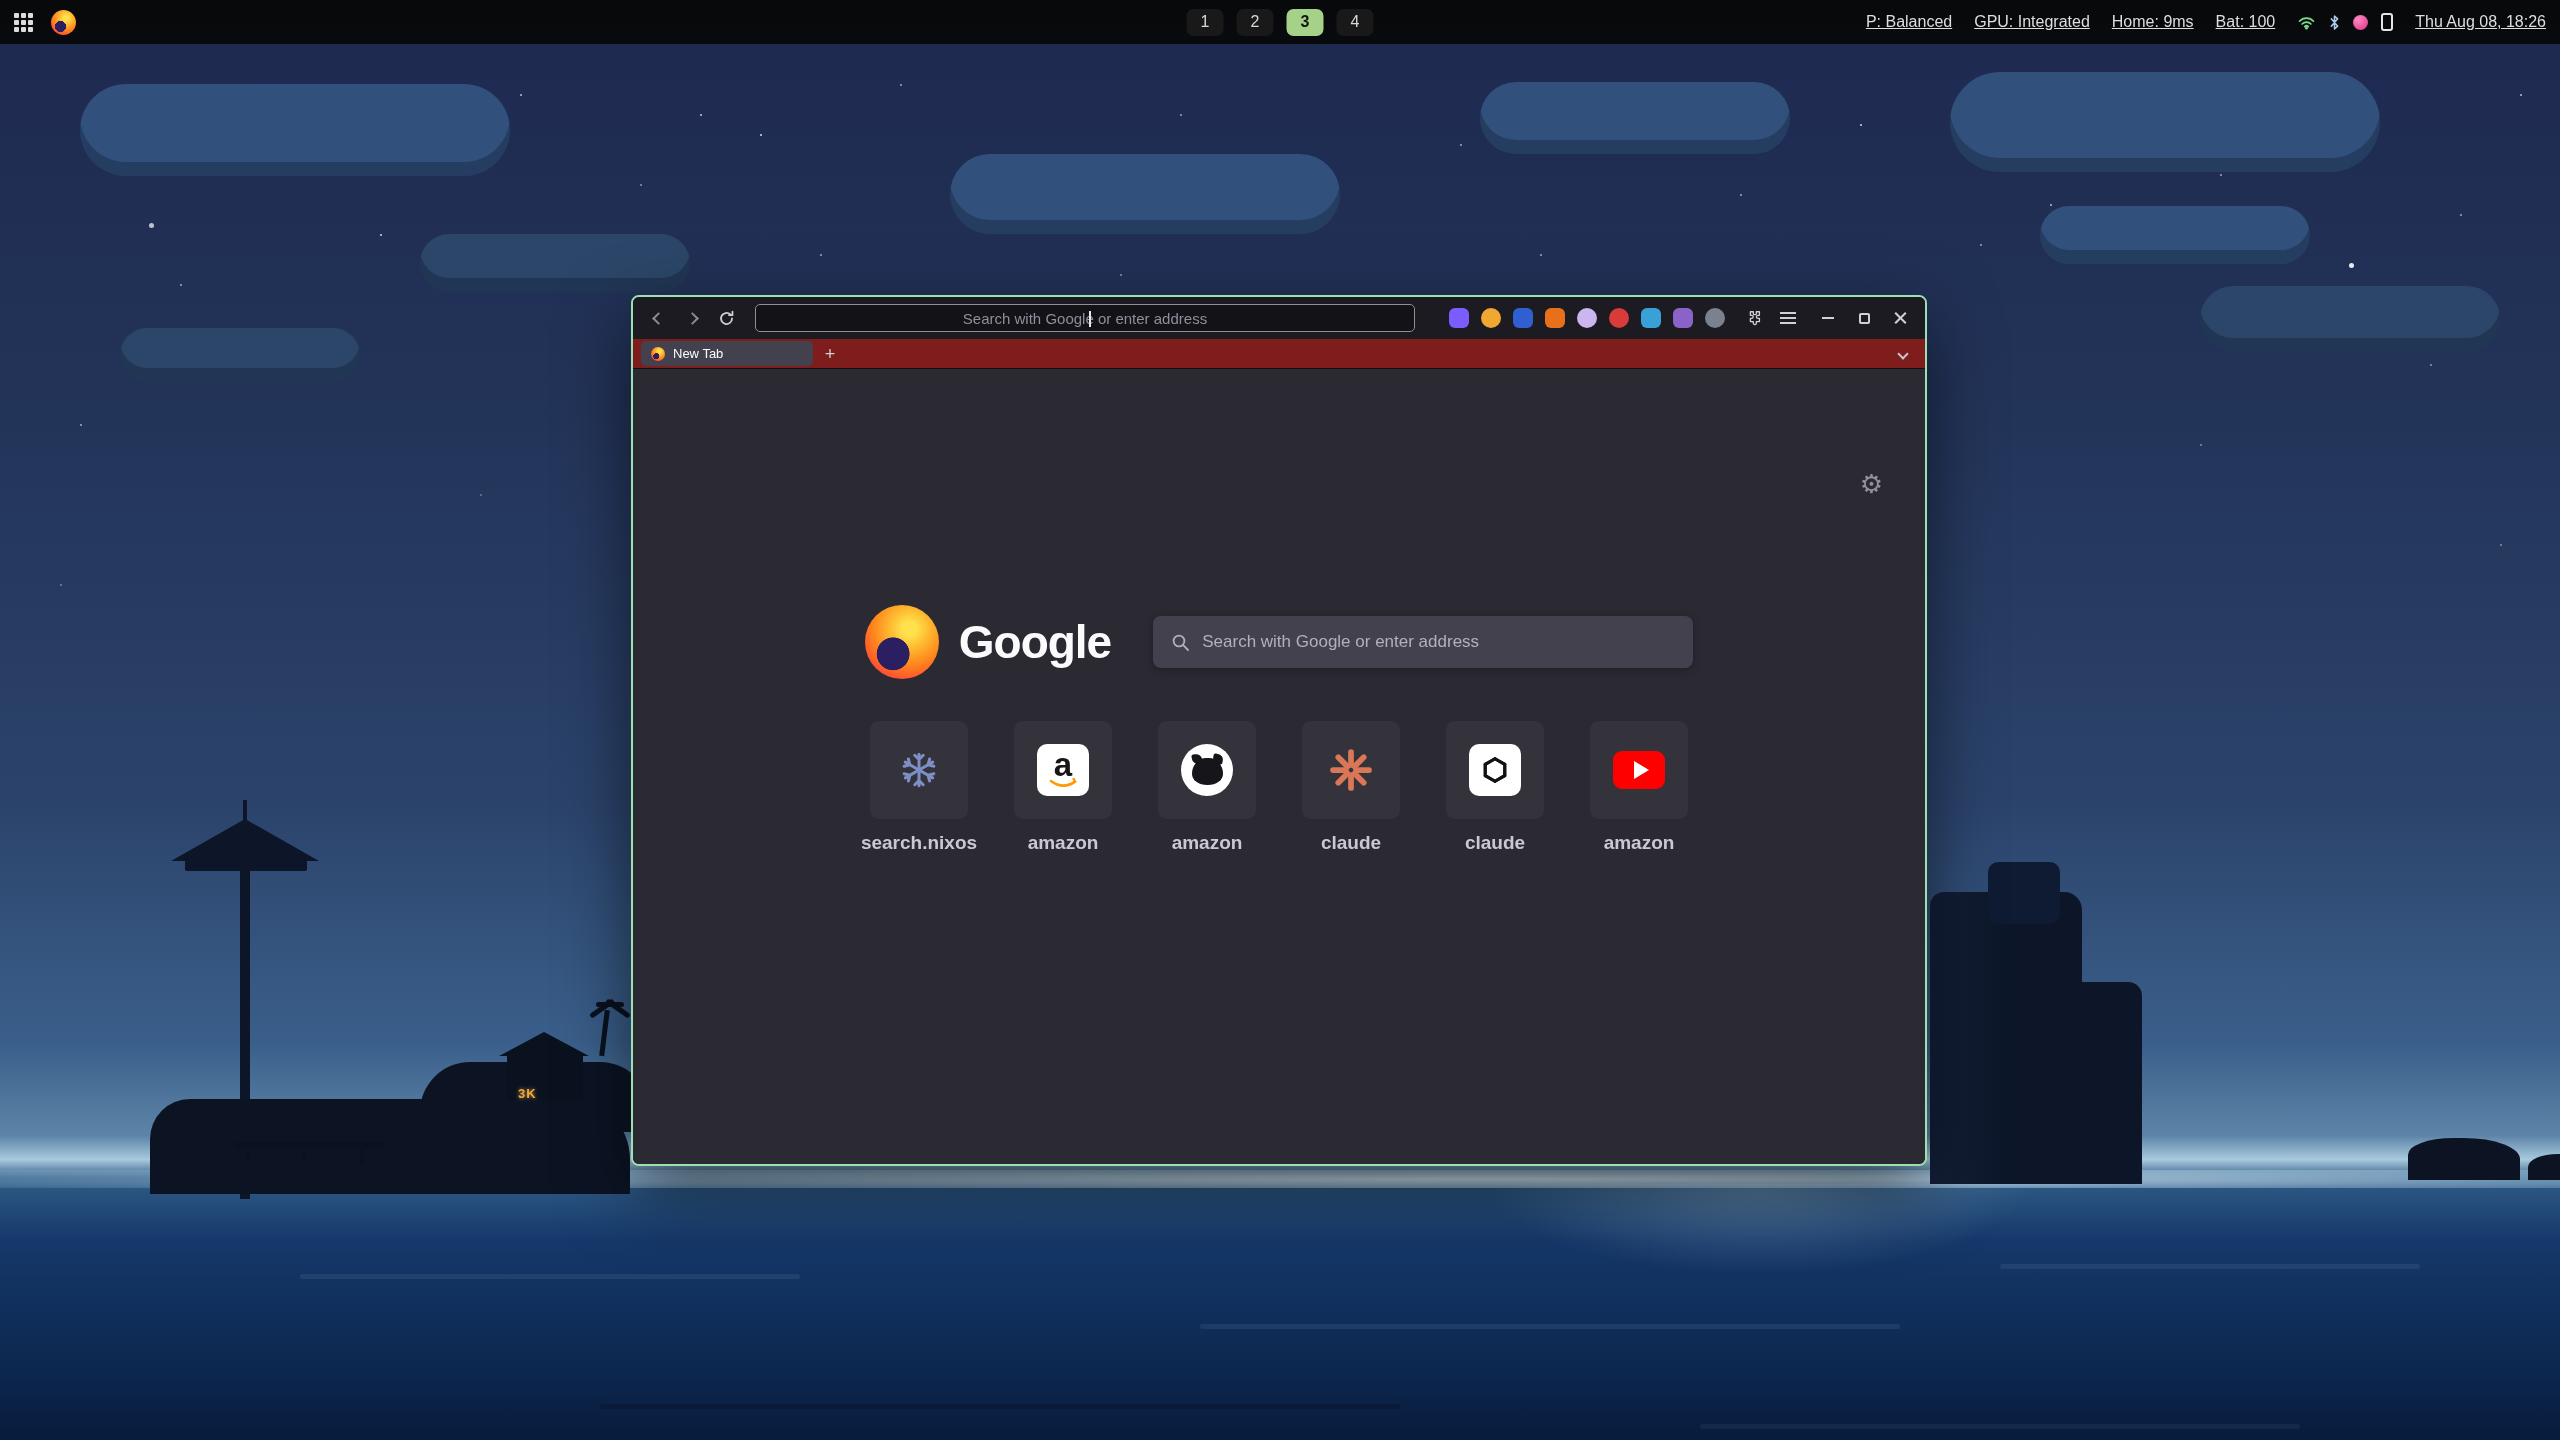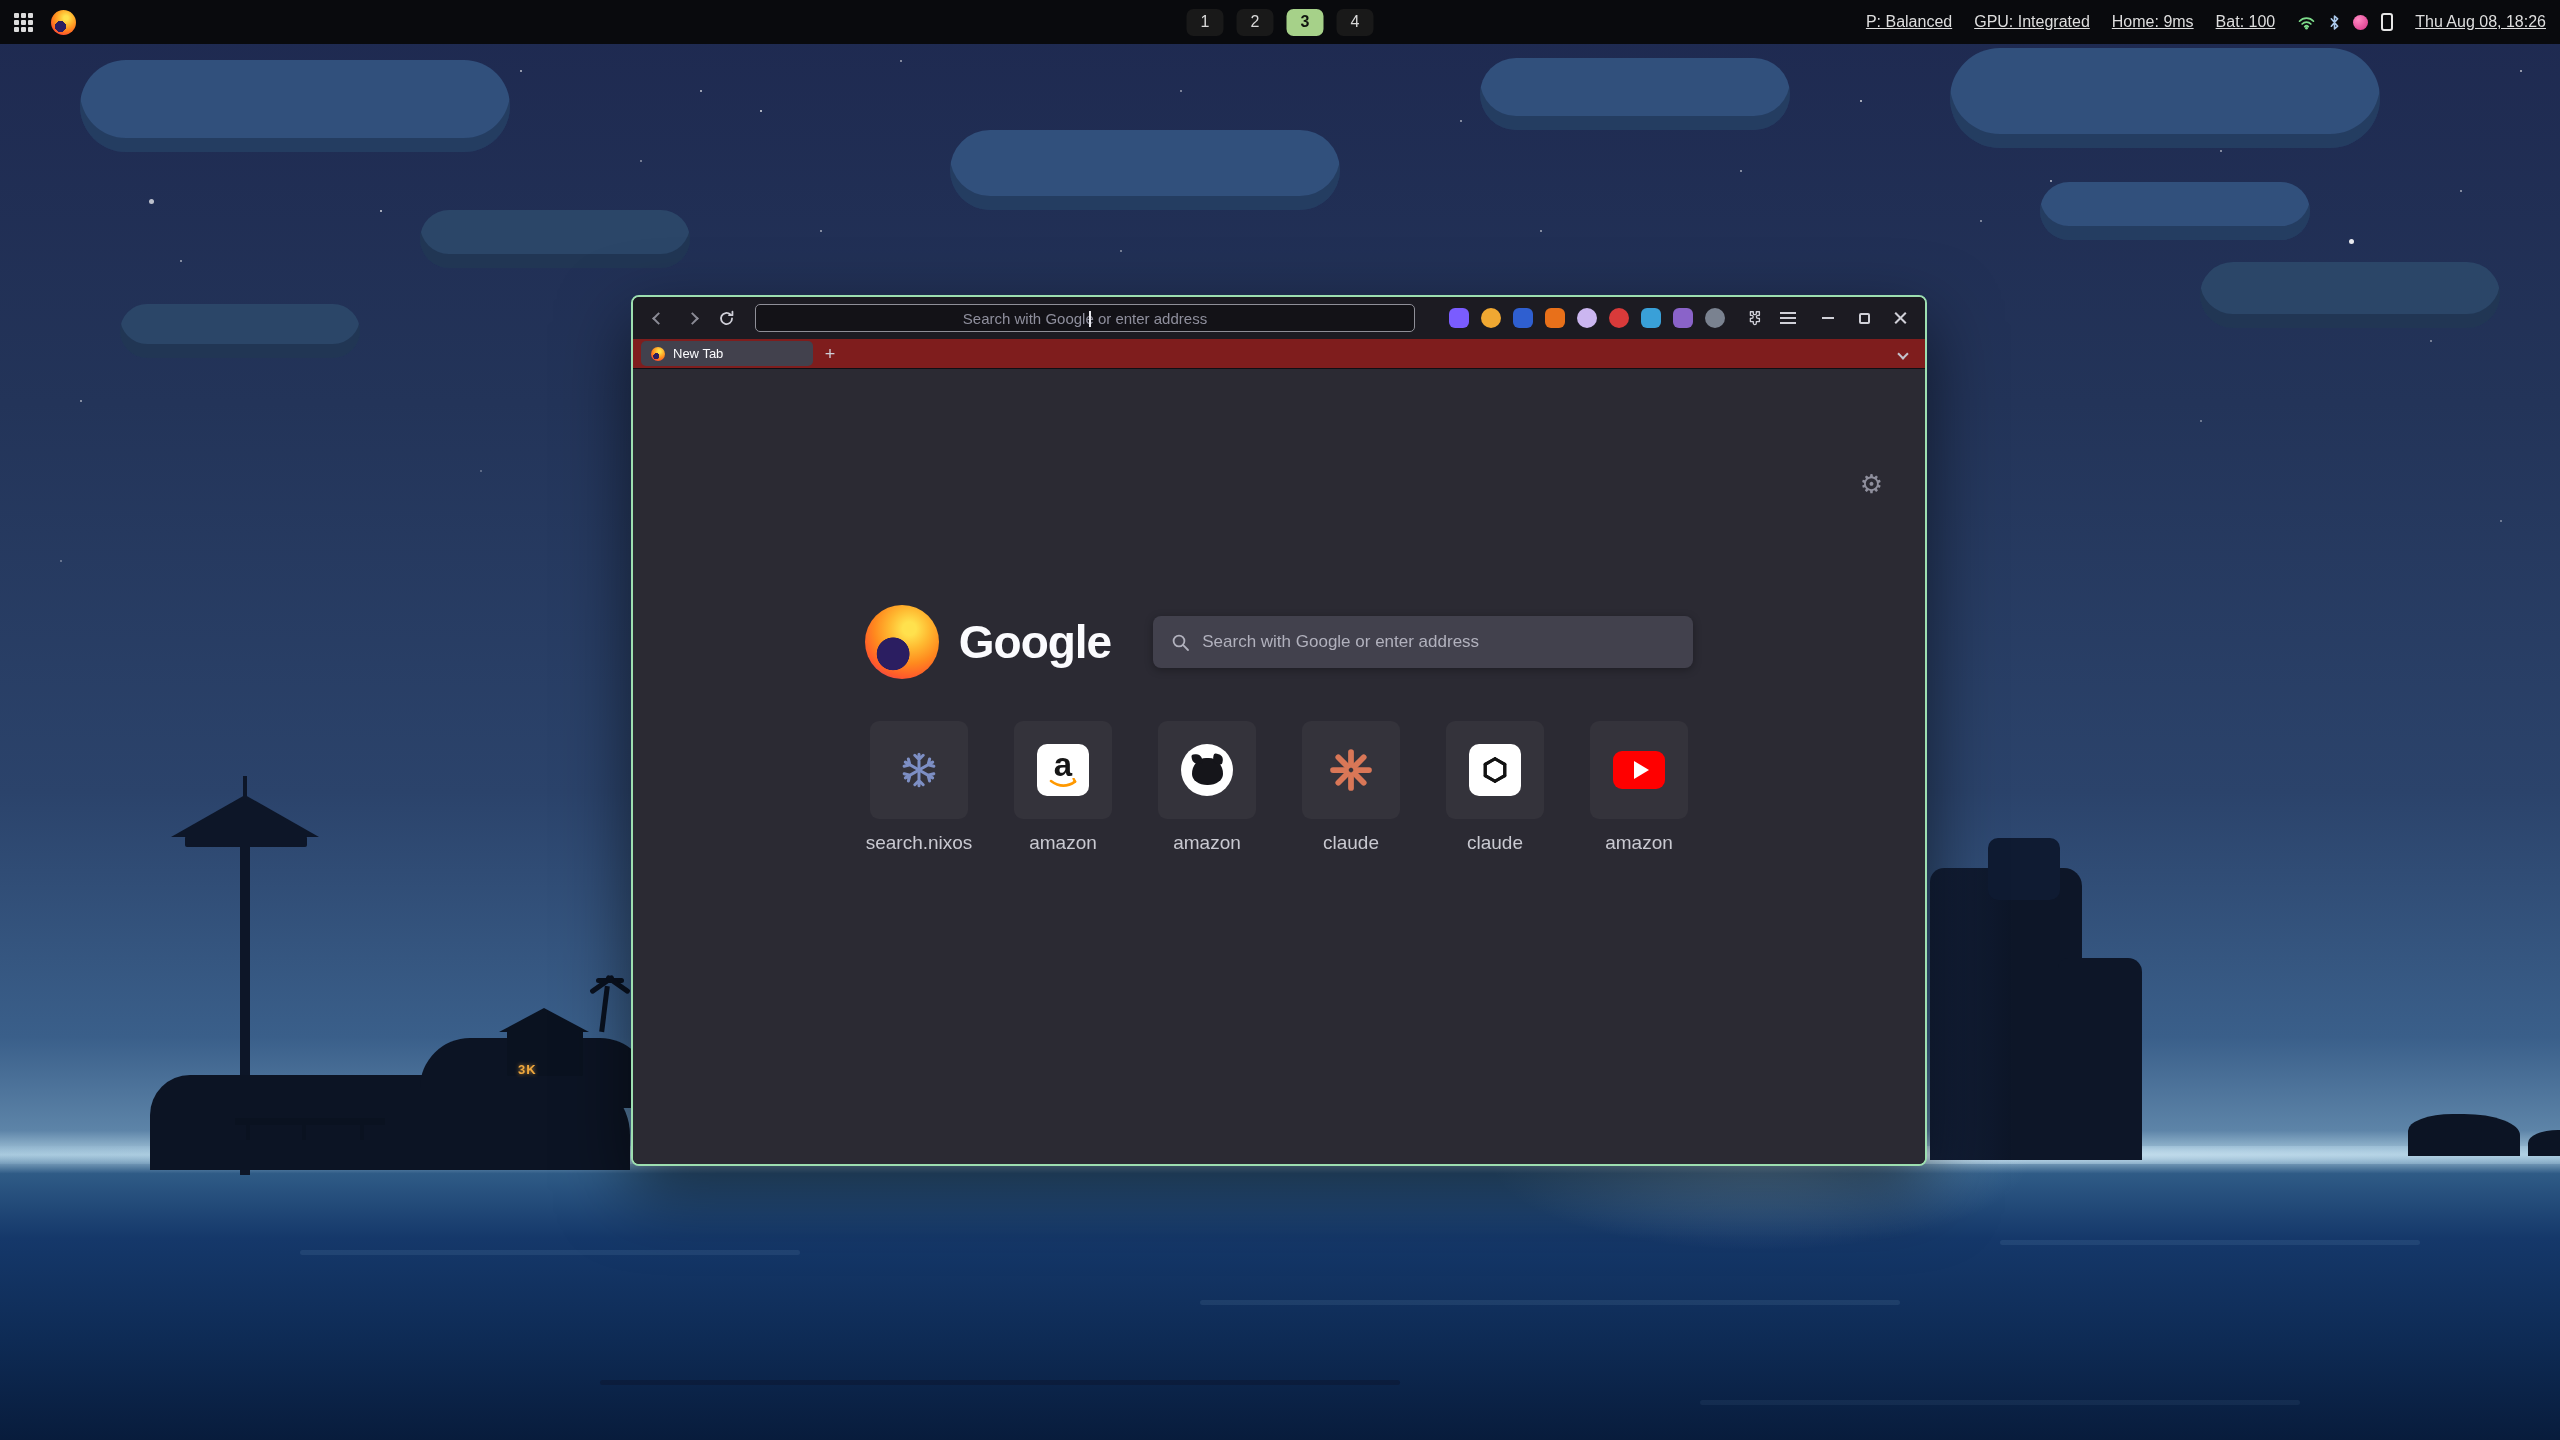--- a/index.html
+++ b/index.html
@@ -1,20 +1,21 @@
 <!DOCTYPE html>
 <html><head>
 <meta charset="utf-8">
 <style>
   * { margin:0; padding:0; box-sizing:border-box; }
   html,body { width:2560px; height:1440px; overflow:hidden; font-family:"Liberation Sans","DejaVu Sans",sans-serif; background:#0a1830; }
 
   
   .wallpaper { position:absolute; inset:0;
     background:linear-gradient(180deg,#1e2950 0%,#233459 28%,#2b436b 55%,#3a5f8a 72%,#5d84a8 78.5%,#a9cadd 80.2%,#2f5b86 81.5%,#15386a 86%,#0e2b55 93%,#081c3c 100%);
+    margin-top:24px;
   }
   .stars { position:absolute; left:0; top:0; width:2px; height:2px; border-radius:50%;
     box-shadow:120px 140px 0 0 rgba(255,255,255,.85),260px 90px 0 0 rgba(255,255,255,.6),380px 210px 0 0 rgba(255,255,255,.8),
     520px 70px 0 0 rgba(255,255,255,.7),640px 160px 0 0 rgba(255,255,255,.5),760px 110px 0 0 rgba(255,255,255,.85),
     900px 60px 0 0 rgba(255,255,255,.6),1040px 150px 0 0 rgba(255,255,255,.8),1180px 90px 0 0 rgba(255,255,255,.55),
     1320px 200px 0 0 rgba(255,255,255,.8),1460px 120px 0 0 rgba(255,255,255,.6),1600px 70px 0 0 rgba(255,255,255,.85),
     1740px 170px 0 0 rgba(255,255,255,.6),1860px 100px 0 0 rgba(255,255,255,.8),1980px 220px 0 0 rgba(255,255,255,.55),
     2100px 80px 0 0 rgba(255,255,255,.8),2220px 150px 0 0 rgba(255,255,255,.6),2340px 110px 0 0 rgba(255,255,255,.85),
     2460px 190px 0 0 rgba(255,255,255,.6),2520px 70px 0 0 rgba(255,255,255,.7),180px 260px 0 0 rgba(255,255,255,.6),
     340px 330px 0 0 rgba(255,255,255,.5),80px 400px 0 0 rgba(255,255,255,.6),2280px 280px 0 0 rgba(255,255,255,.6),
@@ -124,21 +125,21 @@
   .hero{position:absolute;left:0;right:0;top:236px;display:flex;justify-content:center;align-items:center;gap:20px;}
   .fx-lg{width:74px;height:74px;}
   .brand{color:#fbfbfe;font-size:46px;font-weight:700;letter-spacing:-1px;}
   .searchbox{width:540px;height:52px;margin-left:22px;background:#42414d;border-radius:8px;display:flex;align-items:center;gap:12px;padding:0 18px;box-shadow:0 2px 8px rgba(0,0,0,.3);}
   .searchbox input{flex:1;background:transparent;border:none;outline:none;color:#d8d8e0;font-size:17px;font-family:inherit;}
   .searchbox input::placeholder{color:#b1b1bd;}
 
   .shortcuts{position:absolute;top:352px;left:50%;transform:translateX(-50%);display:flex;gap:46px;}
   .cell{width:98px;display:flex;flex-direction:column;align-items:center;cursor:pointer;}
   .tile{width:98px;height:98px;background:#34333b;border-radius:9px;display:flex;align-items:center;justify-content:center;}
-  .cell-label{margin-top:13px;font-size:19px;color:#c9c9d1;}
+  .cell-label{margin-top:13px;font-size:19px;color:#c9c9d1;font-weight:bold;}
   .white-sq{width:52px;height:52px;background:#fff;border-radius:10px;display:flex;flex-direction:column;align-items:center;justify-content:center;}
   .white-ci{width:52px;height:52px;background:#fff;border-radius:50%;display:flex;align-items:center;justify-content:center;}
   .amz-a{font-size:33px;font-weight:700;color:#161616;line-height:27px;}
   .octo{position:relative;width:31px;height:27px;background:#15151a;border-radius:46% 46% 50% 50%/60% 60% 42% 42%;margin-top:3px;}
   .octo::before,.octo::after{content:"";position:absolute;top:-4px;width:10px;height:10px;background:#15151a;border-radius:20% 60% 20% 60%;}
   .octo::before{left:0;transform:rotate(-10deg);} .octo::after{right:0;transform:rotate(10deg);}
   .yt-badge{width:52px;height:38px;background:#ff0000;border-radius:9px;display:flex;align-items:center;justify-content:center;}
   .yt-badge::after{content:"";width:0;height:0;border-left:15px solid #fff;border-top:9px solid transparent;border-bottom:9px solid transparent;margin-left:4px;}
 </style>
 </head>

